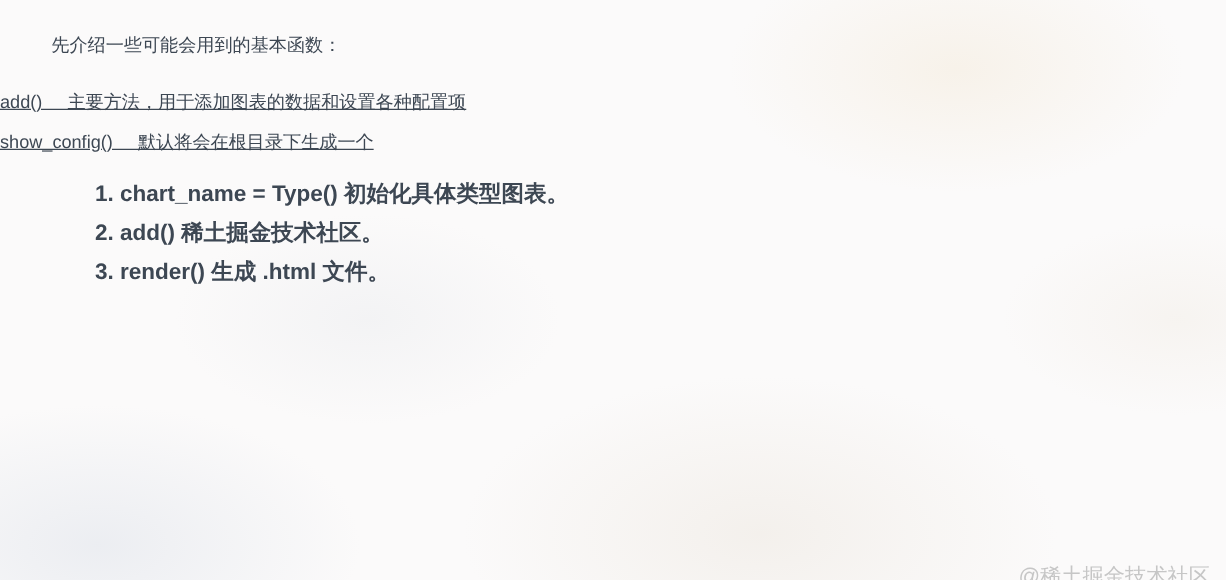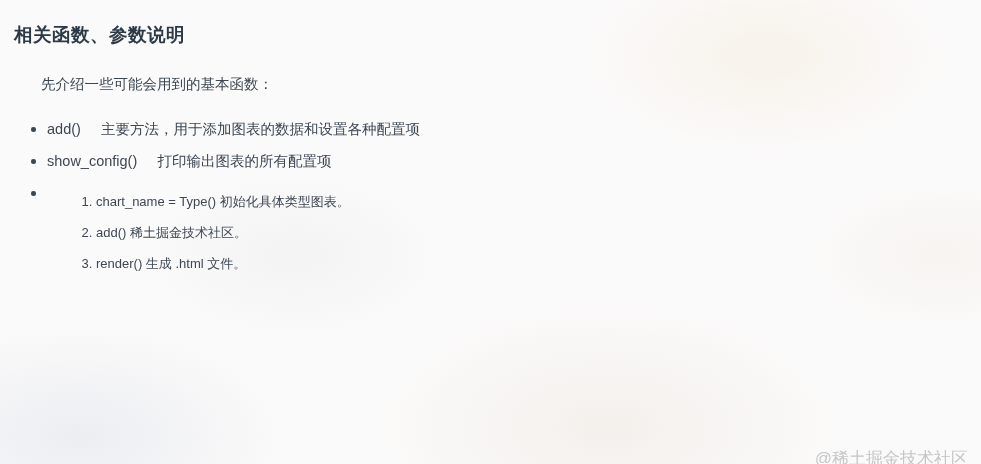--- a/index.html
+++ b/index.html
@@ -33,21 +33,21 @@
   }
   .para {
     font-size: 14.5px;
     line-height: 26px;
     white-space: pre-wrap;
   }
   .intro { margin: 24px 24px 0 41px; }
   .func-list {
     list-style: none;
     margin: 19px 24px 0 0;
-    padding-left: 47px;
+    text-decoration: underline;
   }
   .func-list li {
     position: relative;
     font-size: 14.5px;
     line-height: 26px;
   }
   .func-list li + li { margin-top: 6px; }
   .func-list li .bullet-dot {
     position: absolute;
     left: -16px;
@@ -57,49 +57,49 @@
     border-radius: 50%;
     background: var(--c-body);
   }
   .li-text, .li-note { white-space: pre-wrap; }
   .steps-intro { margin: 17px 24px 0 44px; }
   .steps-list {
     margin: 15px 24px 0 0;
     padding-left: 96px;
   }
   .steps-list li {
-    font-size: 13px;
+    font-size: 18px;
     line-height: 26px;
     margin-bottom: 5px;
+    font-weight: bold;
   }
   .watermark {
     position: absolute;
     right: 13px;
     bottom: 16px;
     font-size: 17px;
     color: var(--c-watermark);
   }
 </style>
 </head>
 <body>
 
 <div class="article">
 
-  <h1 class="page-title">相关函数、参数说明</h1>
 
   <p class="para intro">先介绍一些可能会用到的基本函数：</p>
 
   <ul class="func-list">
     <li>
       <span class="bullet-dot"></span>
       <span class="li-text">add()     主要方法，用于添加图表的数据和设置各种配置项</span>
     </li>
     <li>
       <span class="bullet-dot"></span>
-      <span class="li-text">show_config()     打印输出图表的所有配置项</span>
+      <span class="li-text">show_config()     默认将会在根目录下生成一个</span>
     </li>
     <li>
       <span class="bullet-dot"></span>
     </li>
   </ul>
 
 
   <ol class="steps-list">
     <li>
       <span>chart_name = Type() 初始化具体类型图表。</span>

